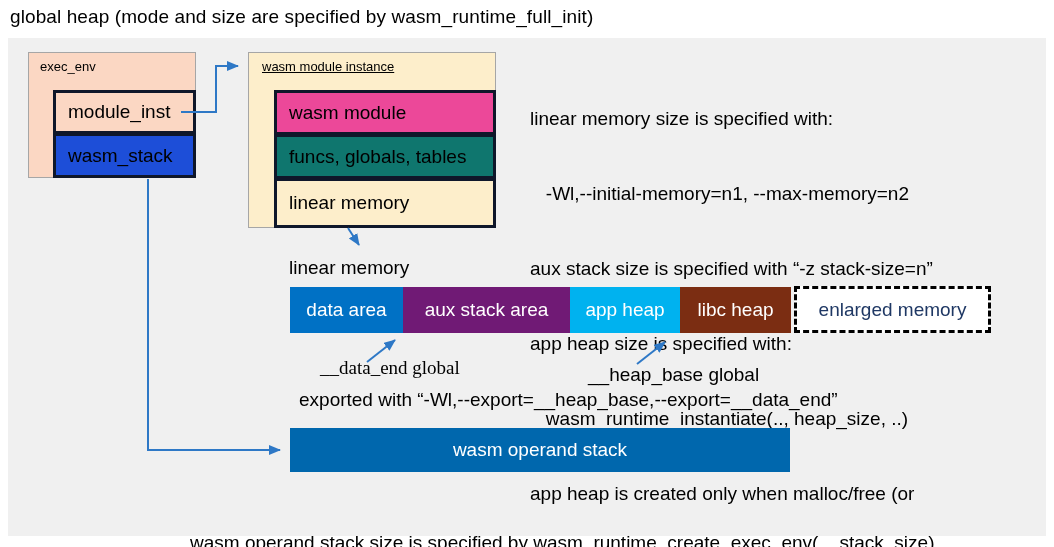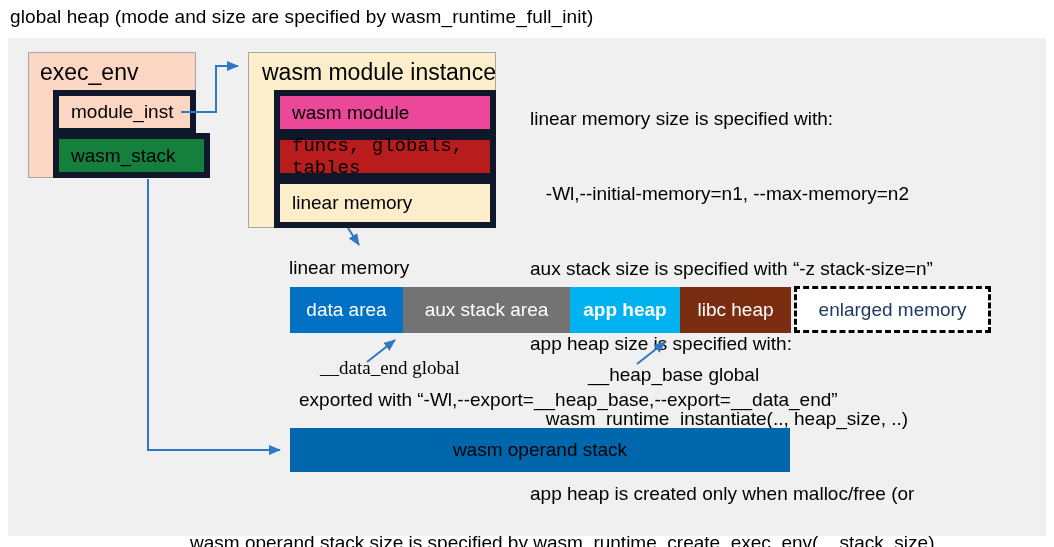--- a/index.html
+++ b/index.html
@@ -3,78 +3,78 @@
 <meta charset="utf-8">
 <style>
   html,body{margin:0;padding:0;background:#fff;}
   .canvas{
     position:relative;width:1054px;height:547px;overflow:hidden;
     font-family:"Liberation Sans",sans-serif;color:#000;background:#fff;
   }
   .title{position:absolute;left:10px;top:6px;font-size:19px;letter-spacing:.1px;}
   .panel{position:absolute;left:8px;top:38px;width:1038px;height:498px;}
   .box{position:absolute;border:1px solid #a6a6a6;box-sizing:border-box;}
-  .box-label{position:absolute;font-size:23px;}
-  .row{position:absolute;border:6px solid #0f172a;box-sizing:border-box;
+  .box-label{position:absolute;font-size:13px;}
+  .row{position:absolute;border:3px solid #0f172a;box-sizing:border-box;
        font-size:19px;display:flex;align-items:center;padding-left:12px;}
   .info{position:absolute;left:530px;top:56px;width:516px;font-size:19px;
         line-height:25px;white-space:pre-wrap;}
   .lm-label{position:absolute;left:289px;top:257px;font-size:19px;}
   .seg{position:absolute;top:287px;height:46px;display:flex;align-items:center;
        justify-content:center;font-size:19px;color:#fff;box-sizing:border-box;}
   .seg-data{left:290px;width:113px;}
   .seg-aux{left:403px;width:167px;}
   .seg-app{left:570px;width:110px;}
   .seg-libc{left:680px;width:111px;}
   .enlarged{position:absolute;left:794px;top:286px;width:197px;height:47px;
        background:#fff;border:3px dashed #000;box-sizing:border-box;display:flex;
        align-items:center;justify-content:center;font-size:19px;}
   .ann{position:absolute;font-size:19px;}
   .op-stack{position:absolute;left:290px;top:428px;width:500px;height:44px;
-       display:flex;align-items:center;justify-content:center;color:#000000;font-size:19px;}
+       display:flex;align-items:center;justify-content:center;color:#ffffff;font-size:19px;}
   .footer{position:absolute;left:190px;top:480px;font-size:19px;line-height:25px;
        white-space:pre-wrap;}
   svg.overlay{position:absolute;left:0;top:0;width:1054px;height:547px;
        pointer-events:none;}
   svg.overlay polyline, svg.overlay line{fill:none;stroke-width:2px;}
 </style>
 </head>
 <body>
 
 <div class="canvas">
 
   <div class="title">global heap (mode and size are specified by wasm_runtime_full_init)</div>
 
   <div class="panel" style="background-color: rgb(240, 240, 240);"></div>
 
   <div class="box" style="left: 28px; top: 52px; width: 168px; height: 126px; background-color: rgb(251, 215, 195);"></div>
   <div class="box-label" style="left:40px;top:59px;">exec_env</div>
   <div class="row" style="left: 53px; top: 90px; width: 143px; height: 44px; background-color: rgb(251, 215, 195);">module_inst</div>
-  <div class="row" style="left: 53px; top: 133px; width: 157px; height: 45px; background-color: #15803d;">wasm_stack</div>
+  <div class="row" style="left: 53px; top: 133px; width: 143px; height: 45px; background-color: #1d4ed8;">wasm_stack</div>
 
   <div class="box" style="left: 248px; top: 52px; width: 248px; height: 176px; background-color: rgb(253, 238, 203);"></div>
-  <div class="box-label" style="left:262px;top:59px;">wasm module instance</div>
+  <div class="box-label" style="left:262px;top:59px;text-decoration:underline;">wasm module instance</div>
   <div class="row" style="left: 274px; top: 90px; width: 222px; height: 45px; background-color: #ec4899;">wasm module</div>
-  <div class="row" style="left: 274px; top: 134px; width: 222px; height: 45px; background-color: #b91c1c; font-family: Liberation Mono, monospace;">funcs, globals, tables</div>
+  <div class="row" style="left: 274px; top: 134px; width: 222px; height: 45px; background-color: #0f766e;">funcs, globals, tables</div>
   <div class="row" style="left: 274px; top: 178px; width: 222px; height: 50px; background-color: rgb(253, 238, 203);">linear memory</div>
 
   <div class="info">
     <div>linear memory size is specified with:</div>
     <div>   -Wl,--initial-memory=n1, --max-memory=n2</div>
     <div>aux stack size is specified with “-z stack-size=n”</div>
     <div>app heap size is specified with:</div>
     <div>   wasm_runtime_instantiate(.., heap_size, ..)</div>
     <div>app heap is created only when malloc/free (or</div>
     
   </div>
 
   <div class="lm-label">linear memory</div>
   <div class="seg seg-data" style="background-color: rgb(0, 113, 197);">data area</div>
-  <div class="seg seg-aux" style="background-color: #737373;">aux stack area</div>
-  <div class="seg seg-app" style="background-color: rgb(0, 178, 239); font-weight: bold;">app heap</div>
+  <div class="seg seg-aux" style="background-color: #701a75;">aux stack area</div>
+  <div class="seg seg-app" style="background-color: rgb(0, 178, 239);">app heap</div>
   <div class="seg seg-libc" style="background-color: rgb(123, 45, 18);">libc heap</div>
   <div class="enlarged" style="color: rgb(31, 56, 100);">enlarged memory</div>
 
   <div class="ann" style="left:320px;top:357px;font-family:Liberation Serif, serif;">__data_end global</div>
   <div class="ann" style="left:588px;top:364px;">__heap_base global</div>
   <div class="ann" style="left:299px;top:389px;">exported with “-Wl,--export=__heap_base,--export=__data_end”</div>
 
   <div class="op-stack" style="background-color: rgb(0, 103, 173);">wasm operand stack</div>
 
   <div class="footer">

